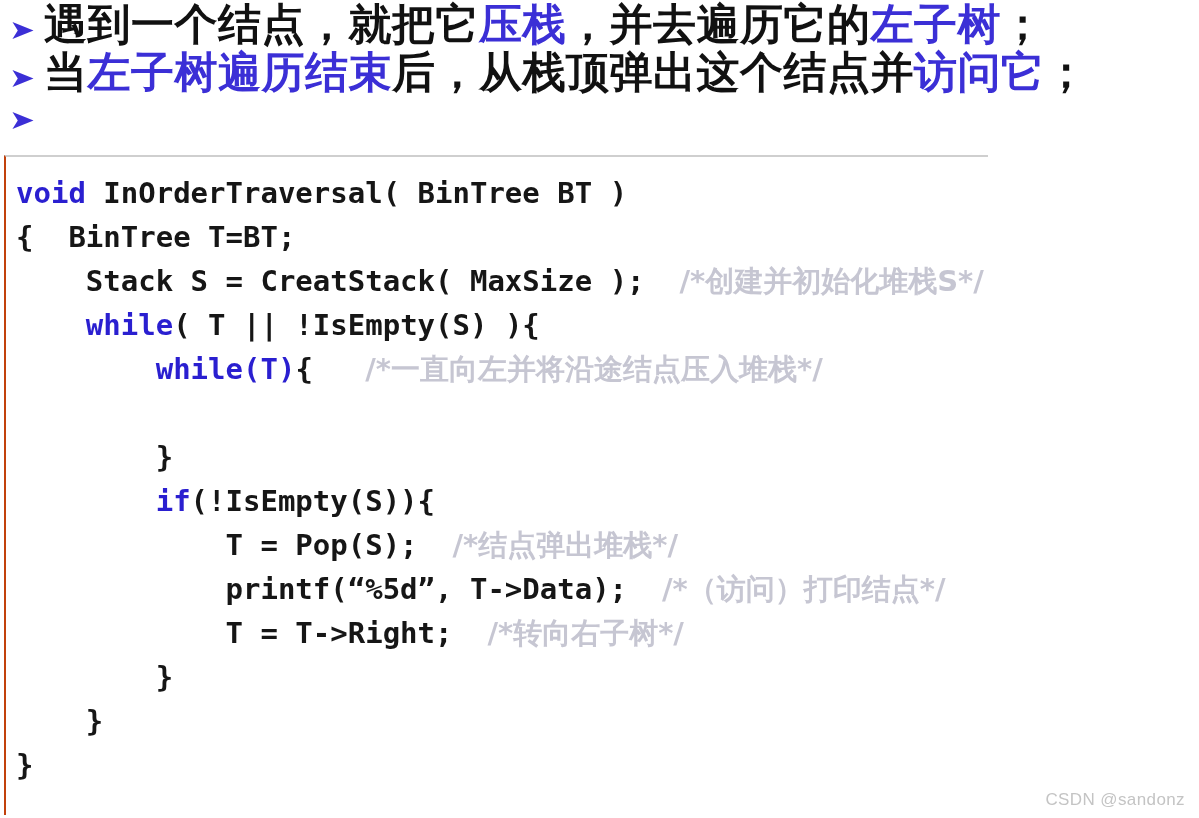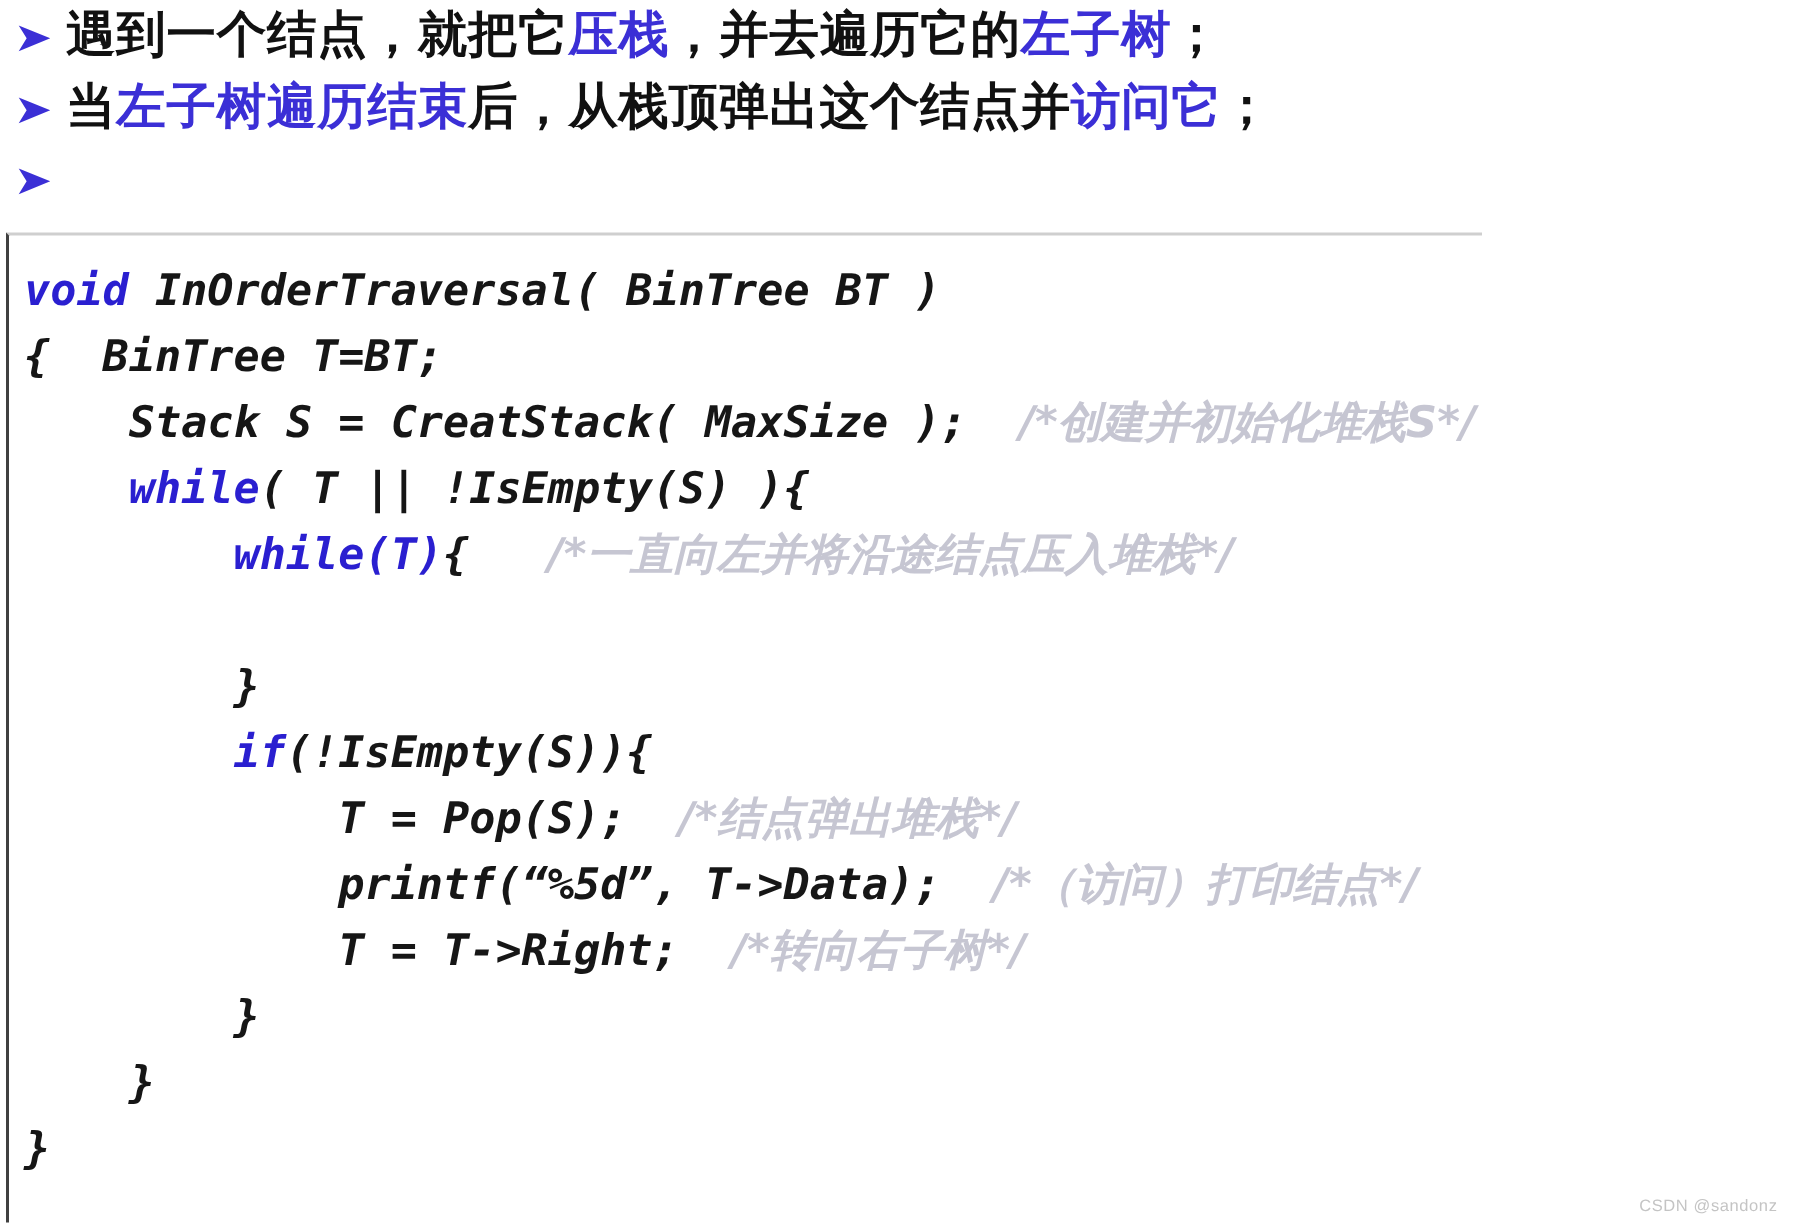--- a/index.html
+++ b/index.html
@@ -35,44 +35,43 @@
     display: inline-block;
     width: 44px;
     text-align: center;
     color: #3b2fd6;
     font-size: 27px;
     font-weight: bold;
     flex: 0 0 auto;
     transform: scaleX(1.15);
   }
   .bullet-text {
-    font-family: Liberation Serif, serif;
-    font-size: 33px;
+    font-family: Liberation Sans, sans-serif;
+    font-size: 43px;
     font-weight: bold;
     color: #111111;
     letter-spacing: 0.5px;
     text-align: right;
   }
   .hl {
     color: #3b2fd6;
   }
 
   
   .code-block {
     position: absolute;
     left: 4px;
     top: 155px;
     width: 984px;
     height: 660px;
     border-top: 2px solid #cfcfcf;
-    border-left: 2px solid #404040;
+    border-left: 2px solid #c2410c;
     background: #ffffff;
     box-sizing: border-box;
     overflow: hidden;
-    font-style: italic;
   }
   .code-inner {
     padding: 14px 0 0 10px;
   }
   .code-line {
     font-family: "DejaVu Sans Mono", "Liberation Mono", monospace;
     font-size: 29px;
     font-weight: bold;
     line-height: 44px;
     height: 44px;
@@ -91,21 +90,21 @@
     font-family: "DejaVu Sans", "Liberation Sans", sans-serif;
     text-align: right;
   }
 
   
   .watermark {
     position: absolute;
     right: 14px;
     bottom: 8px;
     font-family: "Liberation Sans", "DejaVu Sans", sans-serif;
-    font-size: 11px;
+    font-size: 17px;
     color: #c4c4c4;
     letter-spacing: 0.4px;
     user-select: none;
   }
 </style>
 </head>
 <body>
 
 <div class="bullets" id="bullets">
     <div class="bullet-line">

